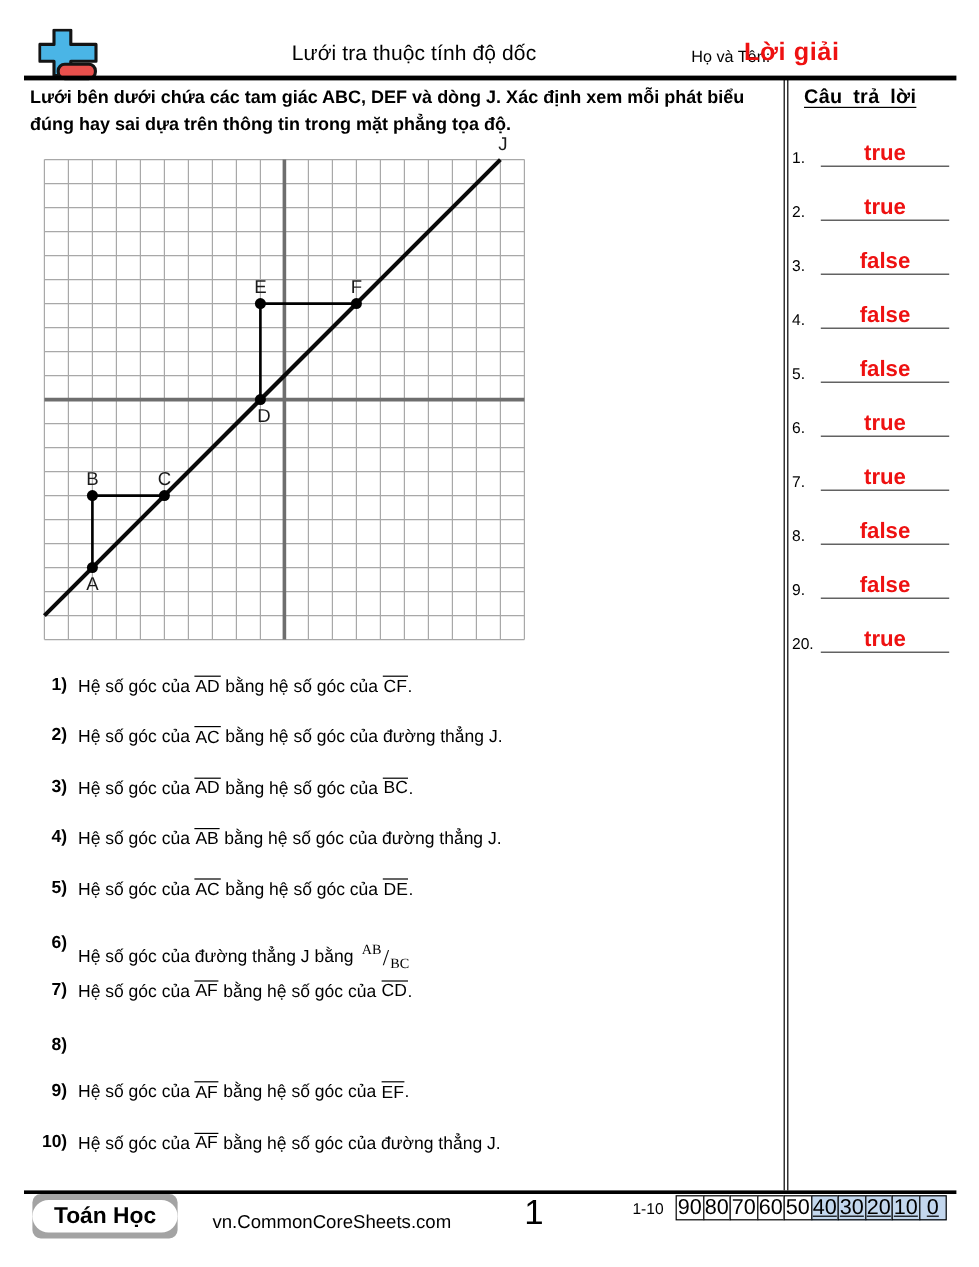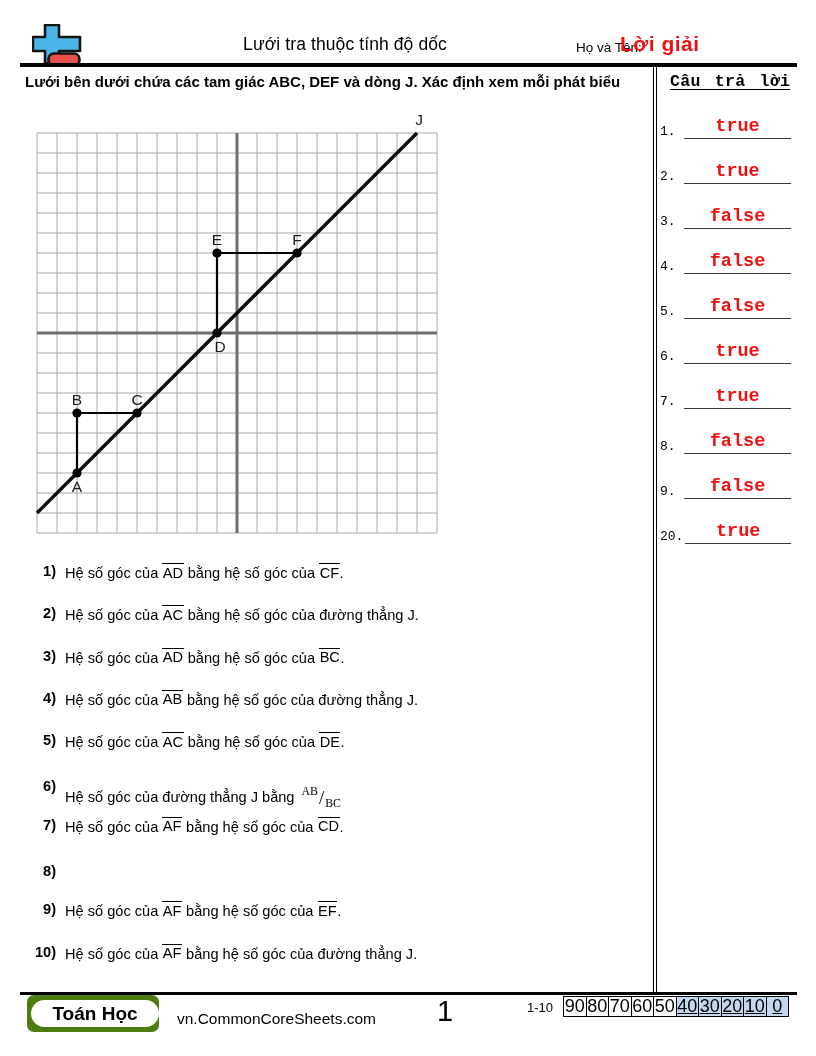--- a/index.html
+++ b/index.html
@@ -27,29 +27,29 @@
   .q-text{font-size:14.6px;}
   .has-frac .q-num{padding-top:4px;}
   .has-frac .q-text{padding-top:10px;}
   .seg{display:inline-block;border-top:1.4px solid #000;line-height:1.15;padding:0.5px 0.5px 0 0.5px;}
   .frac{display:inline-block;margin-left:3px;white-space:nowrap;font-family:Liberation Serif, serif;}
   .fnum{font-size:11.8px;vertical-align:7px;}
   .fslash{font-size:19px;vertical-align:-2px;margin:0 1px;}
   .fden{font-size:11.8px;vertical-align:-5px;}
   
   .separator{position:absolute;left:653px;top:66px;height:926px;width:2px;border-left:1.6px solid #000;border-right:1.6px solid #000;}
-  .answers{position:absolute;left:657px;top:72px;width:153px;font-family:Liberation Mono, monospace;}
+  .answers{position:absolute;left:657px;top:72px;width:153px;}
   .answers-title{font-size:16.5px;font-weight:bold;text-decoration:underline;text-underline-offset:3px;margin-left:13px;word-spacing:4px;letter-spacing:0.3px;}
   .answer-rows{position:absolute;left:0;top:22px;width:153px;}
   .ans-row{height:45px;display:flex;align-items:flex-end;padding-left:3px;padding-right:19px;box-sizing:border-box;}
   .ans-num{flex:0 0 22px;font-size:13px;line-height:1.1;}
   .ans-line{flex:1;border-bottom:1.9px solid #3c3c3c;text-align:center;font-size:18.5px;font-weight:bold;color:var(--red);line-height:1.1;margin-left:2px;padding-bottom:1px;}
   
   .footer-rule{position:absolute;left:20px;top:992px;width:777px;height:3.2px;background:#000;}
-  .badge{position:absolute;left:27px;top:995px;width:132px;height:37px;background:#4d7c0f;border-radius:7px;display:flex;align-items:center;justify-content:flex-end;}
+  .badge{position:absolute;left:27px;top:995px;width:121px;height:37px;background:#a3a3a3;border-radius:7px;display:flex;align-items:center;justify-content:flex-end;}
   .badge-inner{display:block;background:#fff;border-radius:15px;width:128px;height:27px;line-height:27px;text-align:center;font-weight:bold;font-size:19px;}
   .site{position:absolute;left:177px;top:1010px;font-size:15.5px;}
   .page-num{position:absolute;left:420px;top:995px;width:50px;text-align:center;font-size:29px;}
   .score-label{position:absolute;left:527px;top:1000px;font-size:13px;}
   .score-table{position:absolute;left:563px;top:996px;display:flex;}
   .score-cell{width:21.7px;height:18.5px;border:1.2px solid #000;margin-left:-1.2px;display:flex;align-items:center;justify-content:center;font-size:18px;background:#fff;}
   .score-cell:first-child{margin-left:0;}
   .score-cell.hl{background:var(--score-hl);text-decoration:underline;}
 </style>
 </head>
@@ -61,20 +61,21 @@
     <path d="M13,1 H27 V13 H48 V27 H27 V39 H13 V27 H1 V13 H13 Z" fill="var(--logo-blue)" stroke="#141414" stroke-width="2.6" stroke-linejoin="round"></path>
     <rect x="16.5" y="29.5" width="31" height="12" rx="5.5" fill="var(--logo-red)" stroke="#141414" stroke-width="2.6"></rect>
   </svg>
   <div class="title">Lưới tra thuộc tính độ dốc</div>
   <div class="name-label">Họ và Tên:</div>
   <div class="name-value">Lời giải</div>
   <div class="header-rule"></div>
 
   <div class="instructions">
     <div>Lưới bên dưới chứa các tam giác ABC, DEF và dòng J. Xác định xem mỗi phát biểu</div>
+    <div>đúng hay sai dựa trên thông tin trong mặt phẳng tọa độ.</div>
   </div>
 
   <svg id="graph" class="graph" viewBox="0 0 420 430">
       <line x1="2" y1="24" x2="2" y2="424" stroke="#a8a8a8" stroke-width="1"></line>
       <line x1="22" y1="24" x2="22" y2="424" stroke="#a8a8a8" stroke-width="1"></line>
       <line x1="42" y1="24" x2="42" y2="424" stroke="#a8a8a8" stroke-width="1"></line>
       <line x1="62" y1="24" x2="62" y2="424" stroke="#a8a8a8" stroke-width="1"></line>
       <line x1="82" y1="24" x2="82" y2="424" stroke="#a8a8a8" stroke-width="1"></line>
       <line x1="102" y1="24" x2="102" y2="424" stroke="#a8a8a8" stroke-width="1"></line>
       <line x1="122" y1="24" x2="122" y2="424" stroke="#a8a8a8" stroke-width="1"></line>

